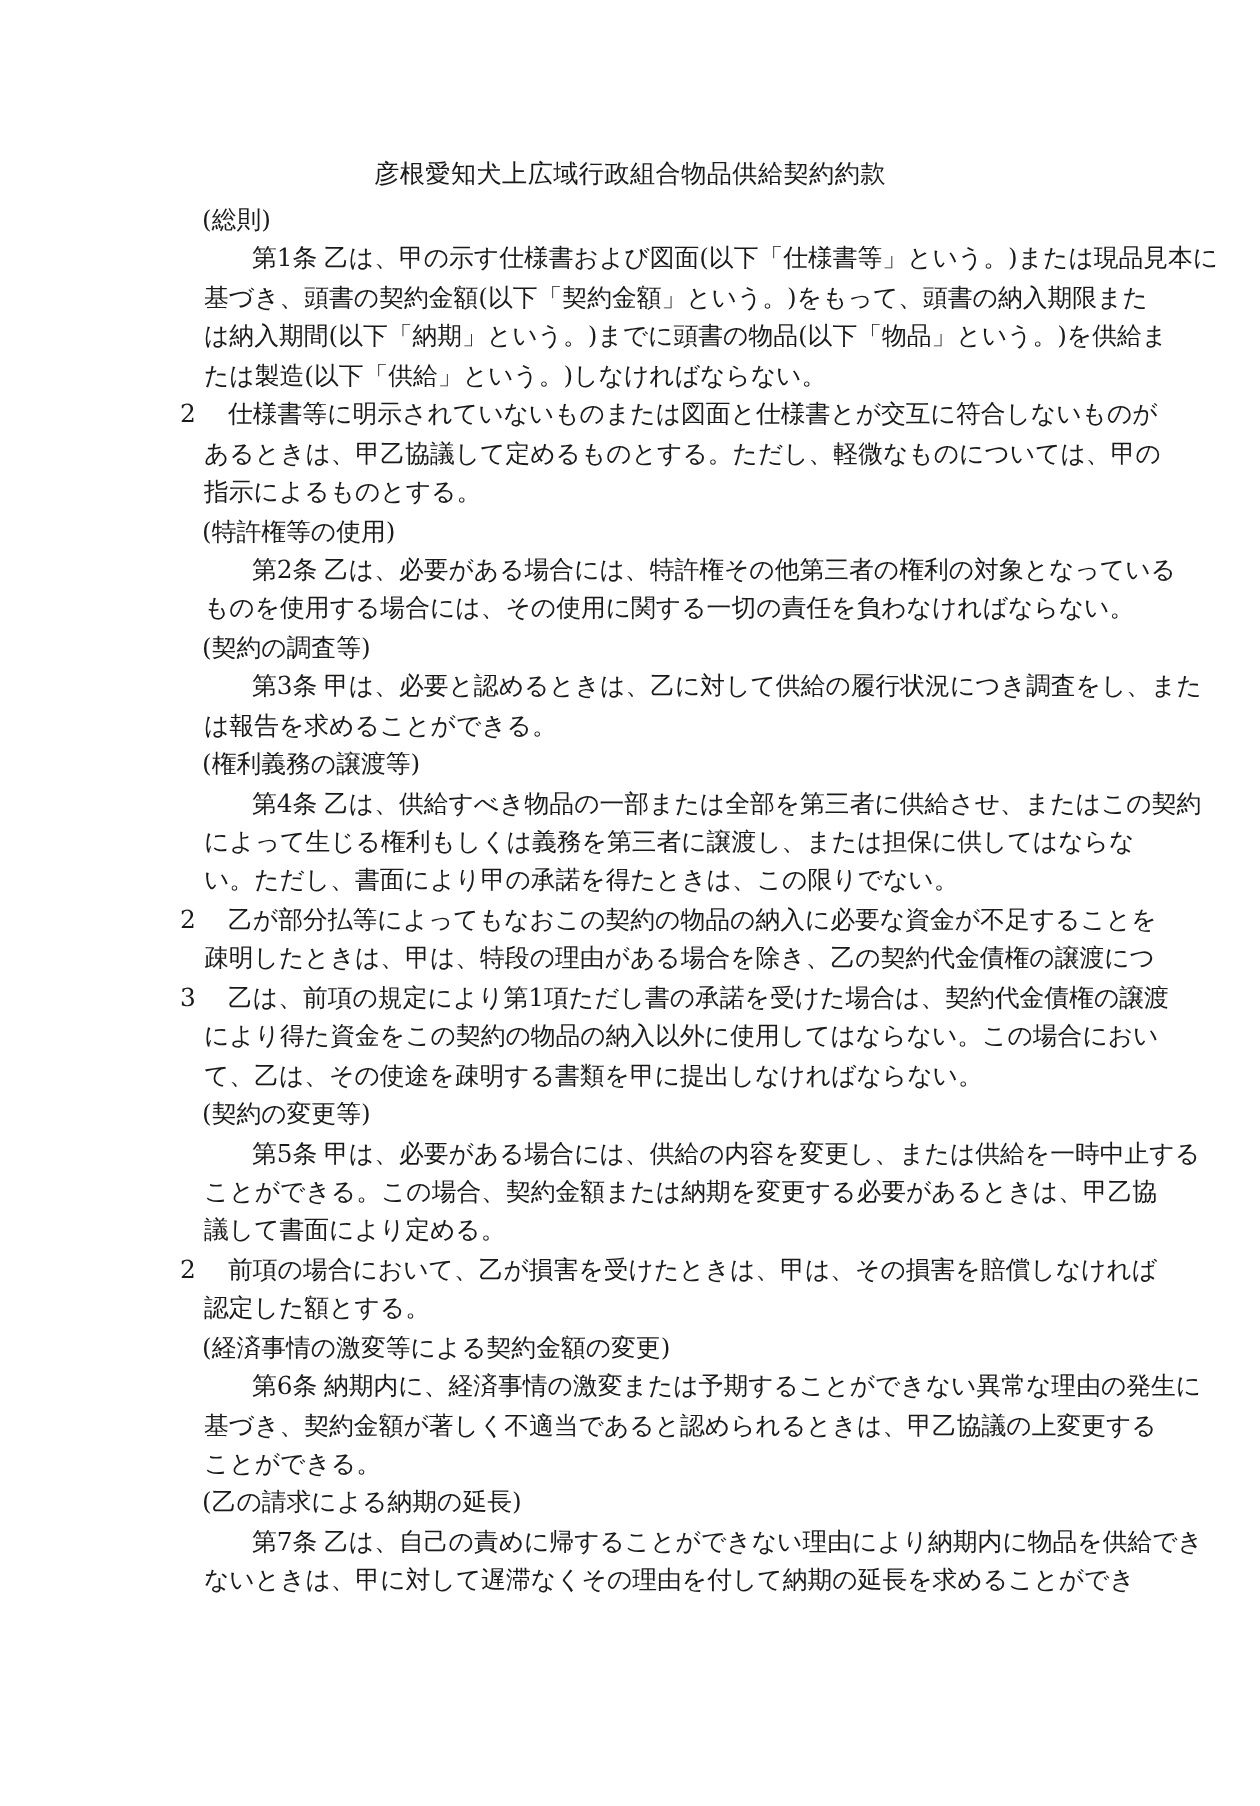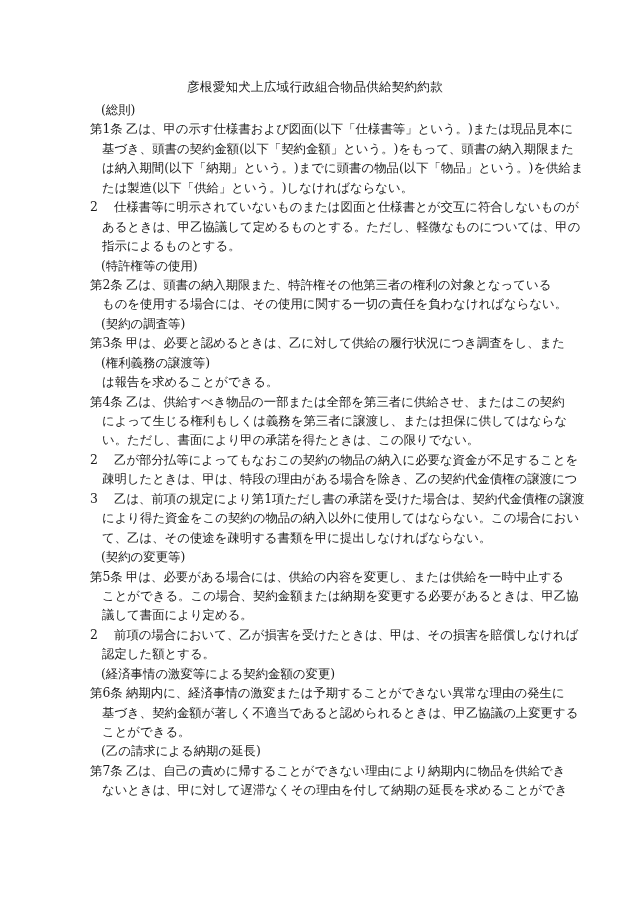--- a/index.html
+++ b/index.html
@@ -15,44 +15,44 @@
     font-size: 12.6px; line-height: 18px; letter-spacing: 0.2px;
   }
   .body {
     position: absolute; top: 100px; left: 90px; width: 458px;
     font-size: 12.4px; line-height: 19.45px;
   }
   .line { height: 19.45px; white-space: nowrap; overflow: visible; }
   .heading { padding-left: 11px; }
   .first { padding-left: 0; }
   .cont { padding-left: 12px; }
-  .lead { display: inline-block; width: 36px; }
+  .lead { display: inline-block; width: 36px; margin-left: 36px; }
   .leadnum { display: inline-block; width: 24px; }
 </style>
 </head>
 <body>
 
 <div class="page">
   <div class="title">彦根愛知犬上広域行政組合物品供給契約約款</div>
   <div class="body" id="doc-body">
       <div class="line heading">(総則)</div>
       <div class="line first"><span class="lead">第1条</span><span>乙は、甲の示す仕様書および図面(以下「仕様書等」という。)または現品見本に</span></div>
       <div class="line cont">基づき、頭書の契約金額(以下「契約金額」という。)をもって、頭書の納入期限また</div>
       <div class="line cont">は納入期間(以下「納期」という。)までに頭書の物品(以下「物品」という。)を供給ま</div>
       <div class="line cont">たは製造(以下「供給」という。)しなければならない。</div>
       <div class="line first"><span class="leadnum">2</span><span>仕様書等に明示されていないものまたは図面と仕様書とが交互に符合しないものが</span></div>
       <div class="line cont">あるときは、甲乙協議して定めるものとする。ただし、軽微なものについては、甲の</div>
       <div class="line cont">指示によるものとする。</div>
       <div class="line heading">(特許権等の使用)</div>
-      <div class="line first"><span class="lead">第2条</span><span>乙は、頭書の納入期限また、特許権その他第三者の権利の対象となっている</span></div>
+      <div class="line first"><span class="lead">第2条</span><span>乙は、必要がある場合には、特許権その他第三者の権利の対象となっている</span></div>
       <div class="line cont">ものを使用する場合には、その使用に関する一切の責任を負わなければならない。</div>
       <div class="line heading">(契約の調査等)</div>
       <div class="line first"><span class="lead">第3条</span><span>甲は、必要と認めるときは、乙に対して供給の履行状況につき調査をし、また</span></div>
+      <div class="line cont">は報告を求めることができる。</div>
       <div class="line heading">(権利義務の譲渡等)</div>
-      <div class="line cont">は報告を求めることができる。</div>
       <div class="line first"><span class="lead">第4条</span><span>乙は、供給すべき物品の一部または全部を第三者に供給させ、またはこの契約</span></div>
       <div class="line cont">によって生じる権利もしくは義務を第三者に譲渡し、または担保に供してはならな</div>
       <div class="line cont">い。ただし、書面により甲の承諾を得たときは、この限りでない。</div>
       <div class="line first"><span class="leadnum">2</span><span>乙が部分払等によってもなおこの契約の物品の納入に必要な資金が不足することを</span></div>
       <div class="line cont">疎明したときは、甲は、特段の理由がある場合を除き、乙の契約代金債権の譲渡につ</div>
       <div class="line first"><span class="leadnum">3</span><span>乙は、前項の規定により第1項ただし書の承諾を受けた場合は、契約代金債権の譲渡</span></div>
       <div class="line cont">により得た資金をこの契約の物品の納入以外に使用してはならない。この場合におい</div>
       <div class="line cont">て、乙は、その使途を疎明する書類を甲に提出しなければならない。</div>
       <div class="line heading">(契約の変更等)</div>
       <div class="line first"><span class="lead">第5条</span><span>甲は、必要がある場合には、供給の内容を変更し、または供給を一時中止する</span></div>

